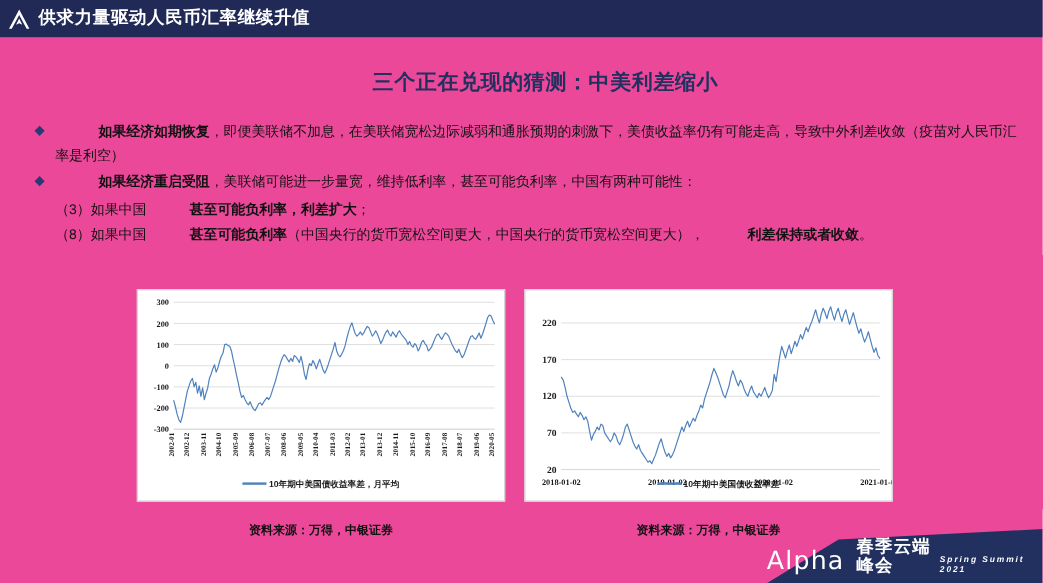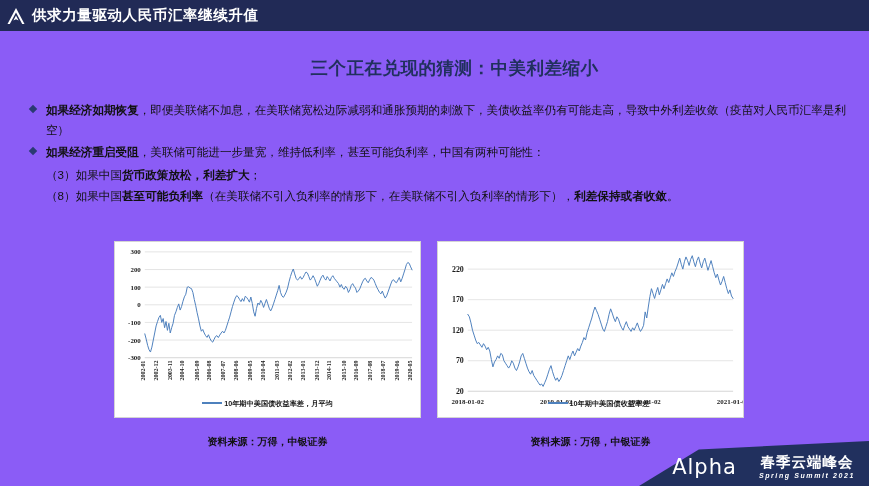--- a/index.html
+++ b/index.html
@@ -6,21 +6,21 @@
   html, body {
     margin: 0; padding: 0;
     width: 869px; height: 486px;
     background: #ffffff;
     font-family: "Liberation Sans", "DejaVu Sans", sans-serif;
     overflow: hidden;
   }
   .slide {
     position: relative;
     width: 869px; height: 486px;
-    background: #8b5cf6;
+    background: #ec4899;
     overflow: hidden;
   }
 
   
   .header {
     position: absolute; left: 0; top: 0;
     width: 869px; height: 31px;
     background: #212A56;
     display: flex; align-items: center;
   }
@@ -77,21 +77,21 @@
     display: inline-block;
     width: 6px; height: 6px;
     background: #2A3A73;
     transform: rotate(45deg);
   }
   .bullet-text { flex: 1 1 auto; }
   .numbered {
     margin-left: 16px;
     margin-bottom: 2px;
   }
-  .b { font-weight: bold; }
+  .b { font-weight: bold; margin-left: 36px; }
 
   
   .chart-box {
     position: absolute;
     background: #ffffff;
     border: 1px solid #D4D4D4;
   }
   #chart-left  { left: 114px; top: 241px; width: 307px; height: 177px; }
   #chart-right { left: 437px; top: 241px; width: 307px; height: 177px; }
 
@@ -148,23 +148,23 @@
     align-items: flex-end;
     color: #ffffff;
   }
   .summit-alpha {
     font-size: 21px;
     letter-spacing: 1px;
     line-height: 25px;
     font-family: "DejaVu Sans", sans-serif;
   }
   .summit-cn-wrap {
-    margin-left: 22px;
-    display: flex; flex-direction: column;
-    align-items: center;
+    margin-left: 10px;
+    display: flex; 
+    align-items: flex-end;
   }
   .summit-cn {
     font-size: 14.5px;
     font-weight: bold;
     line-height: 16px;
     letter-spacing: 1px;
   }
   .summit-en {
     font-size: 7px;
     font-style: italic;
@@ -201,25 +201,25 @@
     </div>
 
     <div class="bullet-row">
       <span class="diamond"><i></i></span>
       <span class="bullet-text">
         <span class="b">如果经济重启受阻</span><span>，美联储可能进一步量宽，维持低利率，甚至可能负利率，中国有两种可能性：</span>
       </span>
     </div>
 
     <div class="numbered">
-      <span>（3）如果中国</span><span class="b">货币政策放松，利差扩大</span><span>；</span>
+      <span>（3）如果中国</span><span class="b">甚至可能负利率，利差扩大</span><span>；</span>
     </div>
 
     <div class="numbered">
-      <span>（8）如果中国</span><span class="b">甚至可能负利率</span><span>（在美联储不引入负利率的情形下，在美联储不引入负利率的情形下），</span><span class="b">利差保持或者收敛</span><span>。</span>
+      <span>（8）如果中国</span><span class="b">甚至可能负利率</span><span>（中国央行的货币宽松空间更大，中国央行的货币宽松空间更大），</span><span class="b">利差保持或者收敛</span><span>。</span>
     </div>
 
   </div>
 
   <div class="chart-box" id="chart-left">
     <svg class="chart-svg" id="svg-left" viewBox="0 0 307 177" preserveAspectRatio="none">
         <line x1="30" x2="299" y1="117" y2="117" stroke="#D9D9D9" stroke-width="0.7"></line>
         <text x="26" y="119.6" text-anchor="end" font-size="7" fill="#1a1a1a" font-family="&quot;Liberation Serif&quot;, serif" font-weight="bold">-300</text>
         <line x1="30" x2="299" y1="99.16666666666667" y2="99.16666666666667" stroke="#D9D9D9" stroke-width="0.7"></line>
         <text x="26" y="101.76666666666667" text-anchor="end" font-size="7" fill="#1a1a1a" font-family="&quot;Liberation Serif&quot;, serif" font-weight="bold">-200</text>

